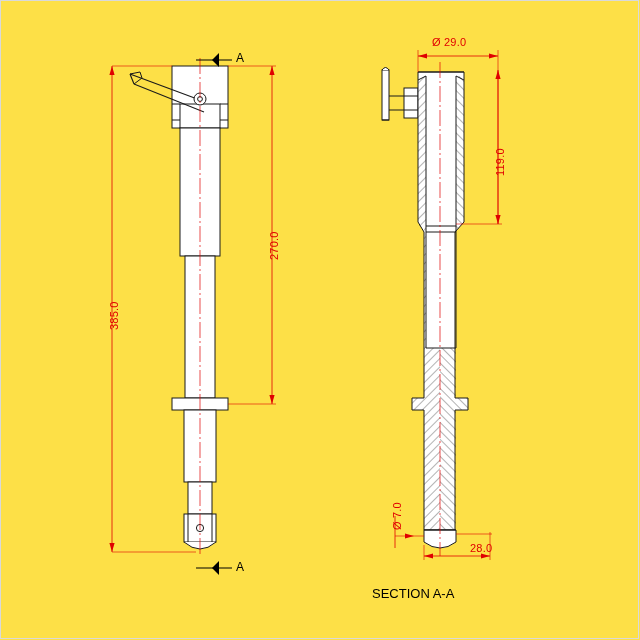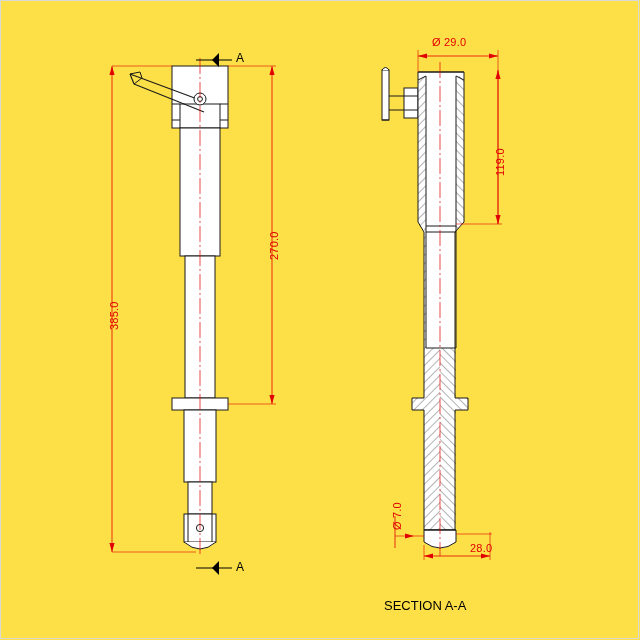--- a/index.html
+++ b/index.html
@@ -226,15 +226,15 @@
   <div class="dimtext vert" style="left:494px; top:176px;">119.0</div>
 
   <div class="dimtext vert" style="left:391px; top:530px;">Ø 7.0</div>
 
   <div class="dimtext" style="left:470px; top:542px;">28.0</div>
 
   <div class="caption" style="left:236px; top:51px;">A</div>
 
   <div class="caption" style="left:236px; top:560px;">A</div>
 
-  <div class="sectionlabel" style="left:384px; top:586px;margin-top:12px;">SECTION A-A</div>
+  <div class="sectionlabel" style="left:372px; top:586px;">SECTION A-A</div>
 
 </div>
 
 </body></html>

